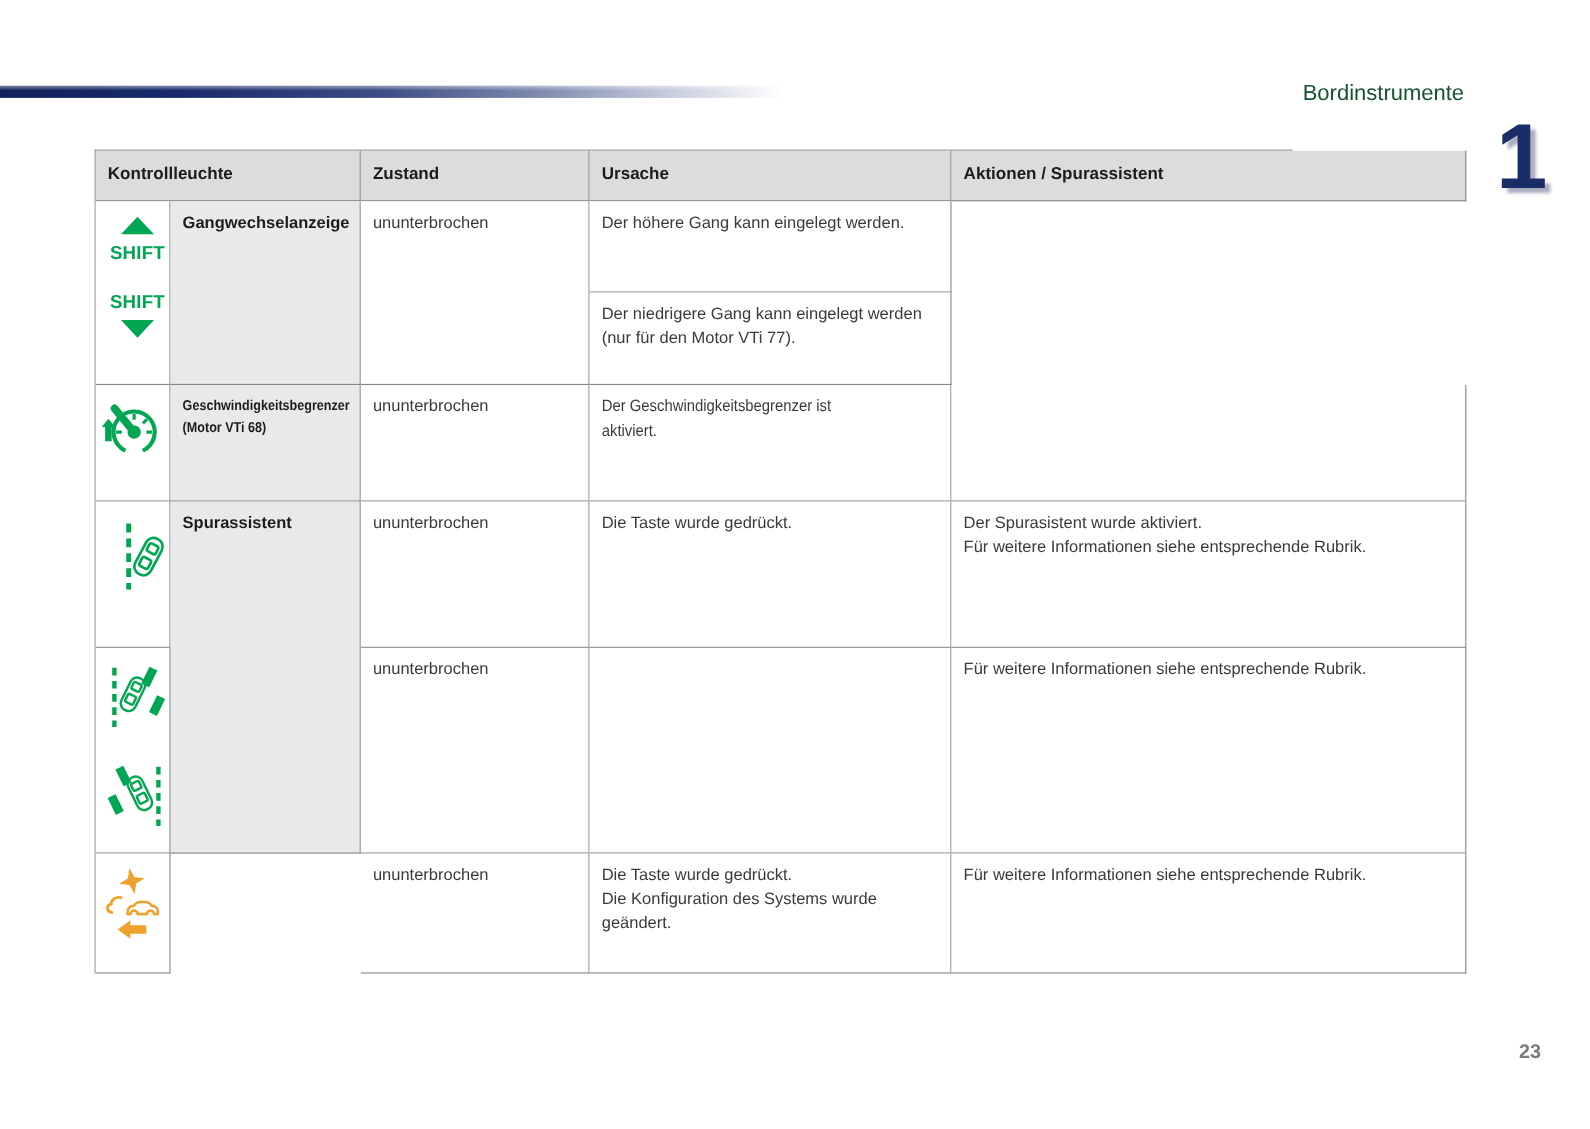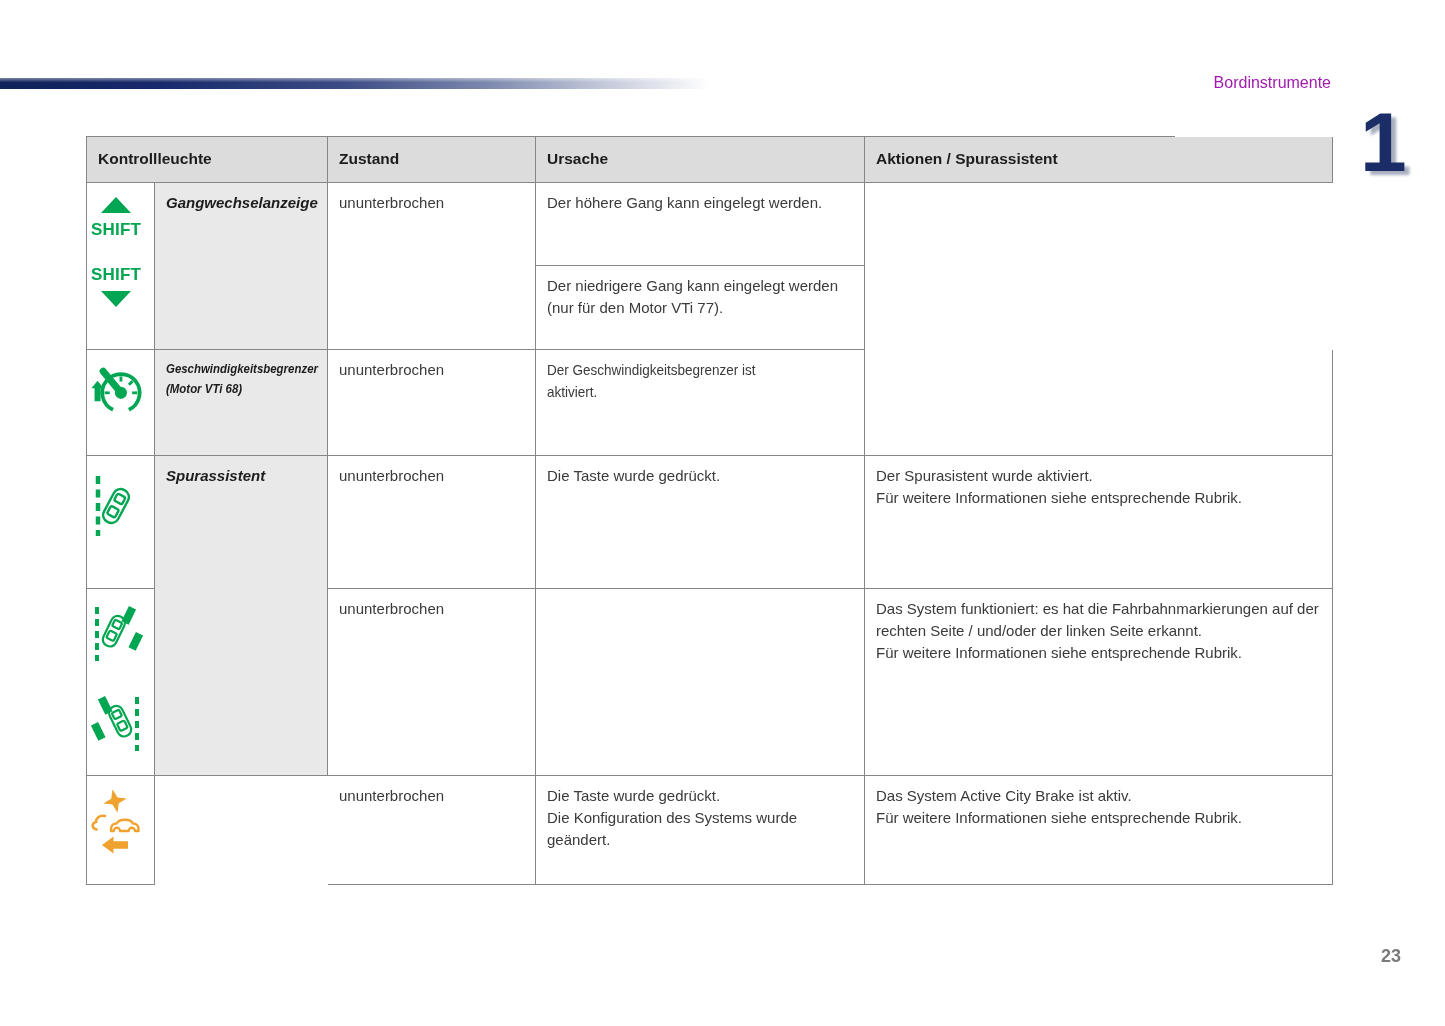--- a/index.html
+++ b/index.html
@@ -16,38 +16,38 @@
   html,body{width:1445px;height:1026px;background:#fff;overflow:hidden;
     font-family:"Liberation Sans","DejaVu Sans",sans-serif;}
   .abs{position:absolute;}
 
   
   .grad-bar{left:0;top:78px;width:718px;height:11px;
     background-image:
       linear-gradient(to bottom, rgba(255,255,255,.45) 0%, rgba(255,255,255,0) 40%),
       linear-gradient(to right,#0f2259 0%,#17296b 22%,#3c4c85 48%,#7d89ae 68%,#c3c9da 84%,rgba(255,255,255,0) 99%);}
 
-  .section-label{top:74px;right:114px;font-size:16px;color:#a21caf;}
+  .section-label{top:74px;right:114px;font-size:20px;color:#14532d;}
 
   .chapter-num{left:1360px;top:100px;font-size:84px;line-height:1;font-weight:bold;
     color:var(--navy);text-shadow:5px 4px 3px #a9aebf;}
 
   .page-num{left:1381px;top:946px;font-size:18px;font-weight:bold;color:#7b7b7b;}
 
   
   .tbl{left:86px;top:136px;width:1089px;display:grid;
     grid-template-columns:68px 173px 208px 329px 468px;
     grid-template-rows:46px 83px 84px 106px 133px 187px 109px;
     border-top:1px solid var(--border);border-left:1px solid var(--border);}
   .cell{border-right:1px solid var(--border);border-bottom:1px solid var(--border);
     padding:9px 11px;font-size:15px;line-height:1.45;color:var(--txt);background:#fff;}
   .head{background:var(--head-bg);display:flex;align-items:center;
     font-weight:bold;font-size:15.5px;color:var(--txt-dark);padding-top:0;padding-bottom:0;}
-  .namecell{background:var(--name-bg);font-weight:bold;color:var(--txt-dark);font-size:15px;font-style:italic;}
-  .iconcell{display:flex;flex-direction:column;align-items:flex-start;padding:12px 4px;}
+  .namecell{background:var(--name-bg);font-weight:bold;color:var(--txt-dark);font-size:15px;}
+  .iconcell{display:flex;flex-direction:column;align-items:flex-end;padding:12px 4px;}
   .cond{transform:scaleX(.88);transform-origin:0 0;white-space:nowrap;font-size:13px;line-height:1.5;}
   .cond2{transform:scaleX(.9);transform-origin:0 0;white-space:nowrap;}
 
   
   .shift-stack{display:flex;flex-direction:column;align-items:center;margin-top:2px;}
   .shift-word{color:var(--green);font-weight:bold;font-size:17px;letter-spacing:.2px;}
   .tri{width:0;height:0;}
   .tri-up{border-left:15px solid transparent;border-right:15px solid transparent;
     border-bottom:16px solid var(--green);margin-bottom:5px;}
   .tri-down{border-left:15px solid transparent;border-right:15px solid transparent;
@@ -160,35 +160,33 @@
         <g fill="#00a651">
           <rect x="34" y="6" width="8" height="17" transform="rotate(26 38 14)"></rect>
           <rect x="41" y="32" width="8" height="17" transform="rotate(26 45 40)"></rect>
         </g>
       </g>
     </svg>
   </div>
   <div class="cell" style="grid-area:6/3/7/4">ununterbrochen</div>
   <div class="cell" style="grid-area:6/4/7/5"></div>
   <div class="cell" style="grid-area:6/5/7/6">
-    <div>Das System funktioniert: es hat die Fahrbahnmarkierungen auf der rechten Seite / und/oder der linken Seite erkannt.</div>
     <div>Für weitere Informationen siehe entsprechende Rubrik.</div>
   </div>
 
   <div class="cell iconcell" style="grid-area:7/1/8/2">
     <svg width="54" height="68" viewBox="0 0 54 68">
       <path d="M24 1 L27.2 10 L36 13 L27.2 16 L24 25 L20.8 16 L12 13 L20.8 10 Z" fill="#f0a22e" transform="rotate(-12 24 13)"></path>
       <path d="M14 28 c-6 -1 -9 2.5 -9 6 c-4.5 1 -4.5 6.5 0.5 7.5" stroke="#f0a22e" stroke-width="2.6" fill="none" stroke-linecap="round"></path>
       <path d="M20 41 c0 -3.5 2.5 -5.5 5.5 -5.5 c3 -5 14 -5 16.5 0 c3.5 0 5.5 2.5 5.5 5 l0 2.5 l-3.5 0 a3.2 3.2 0 0 0 -6.4 0 l-8.5 0 a3.2 3.2 0 0 0 -6.4 0 l-2.7 0 z" stroke="#f0a22e" stroke-width="2.4" fill="none" stroke-linejoin="round"></path>
       <path d="M11 57 L22.5 48.5 L22.5 53.2 L37 53.2 L37 60.8 L22.5 60.8 L22.5 65.5 Z" fill="#f0a22e"></path>
     </svg>
   </div>
   <div class="cell" style="grid-area:7/3/8/4">ununterbrochen</div>
   <div class="cell" style="grid-area:7/4/8/5">
     <div>Die Taste wurde gedrückt.</div>
     <div>Die Konfiguration des Systems wurde geändert.</div>
   </div>
   <div class="cell" style="grid-area:7/5/8/6">
-    <div>Das System Active City Brake ist aktiv.</div>
     <div>Für weitere Informationen siehe entsprechende Rubrik.</div>
   </div>
 
 </div>
 
 </body></html>

